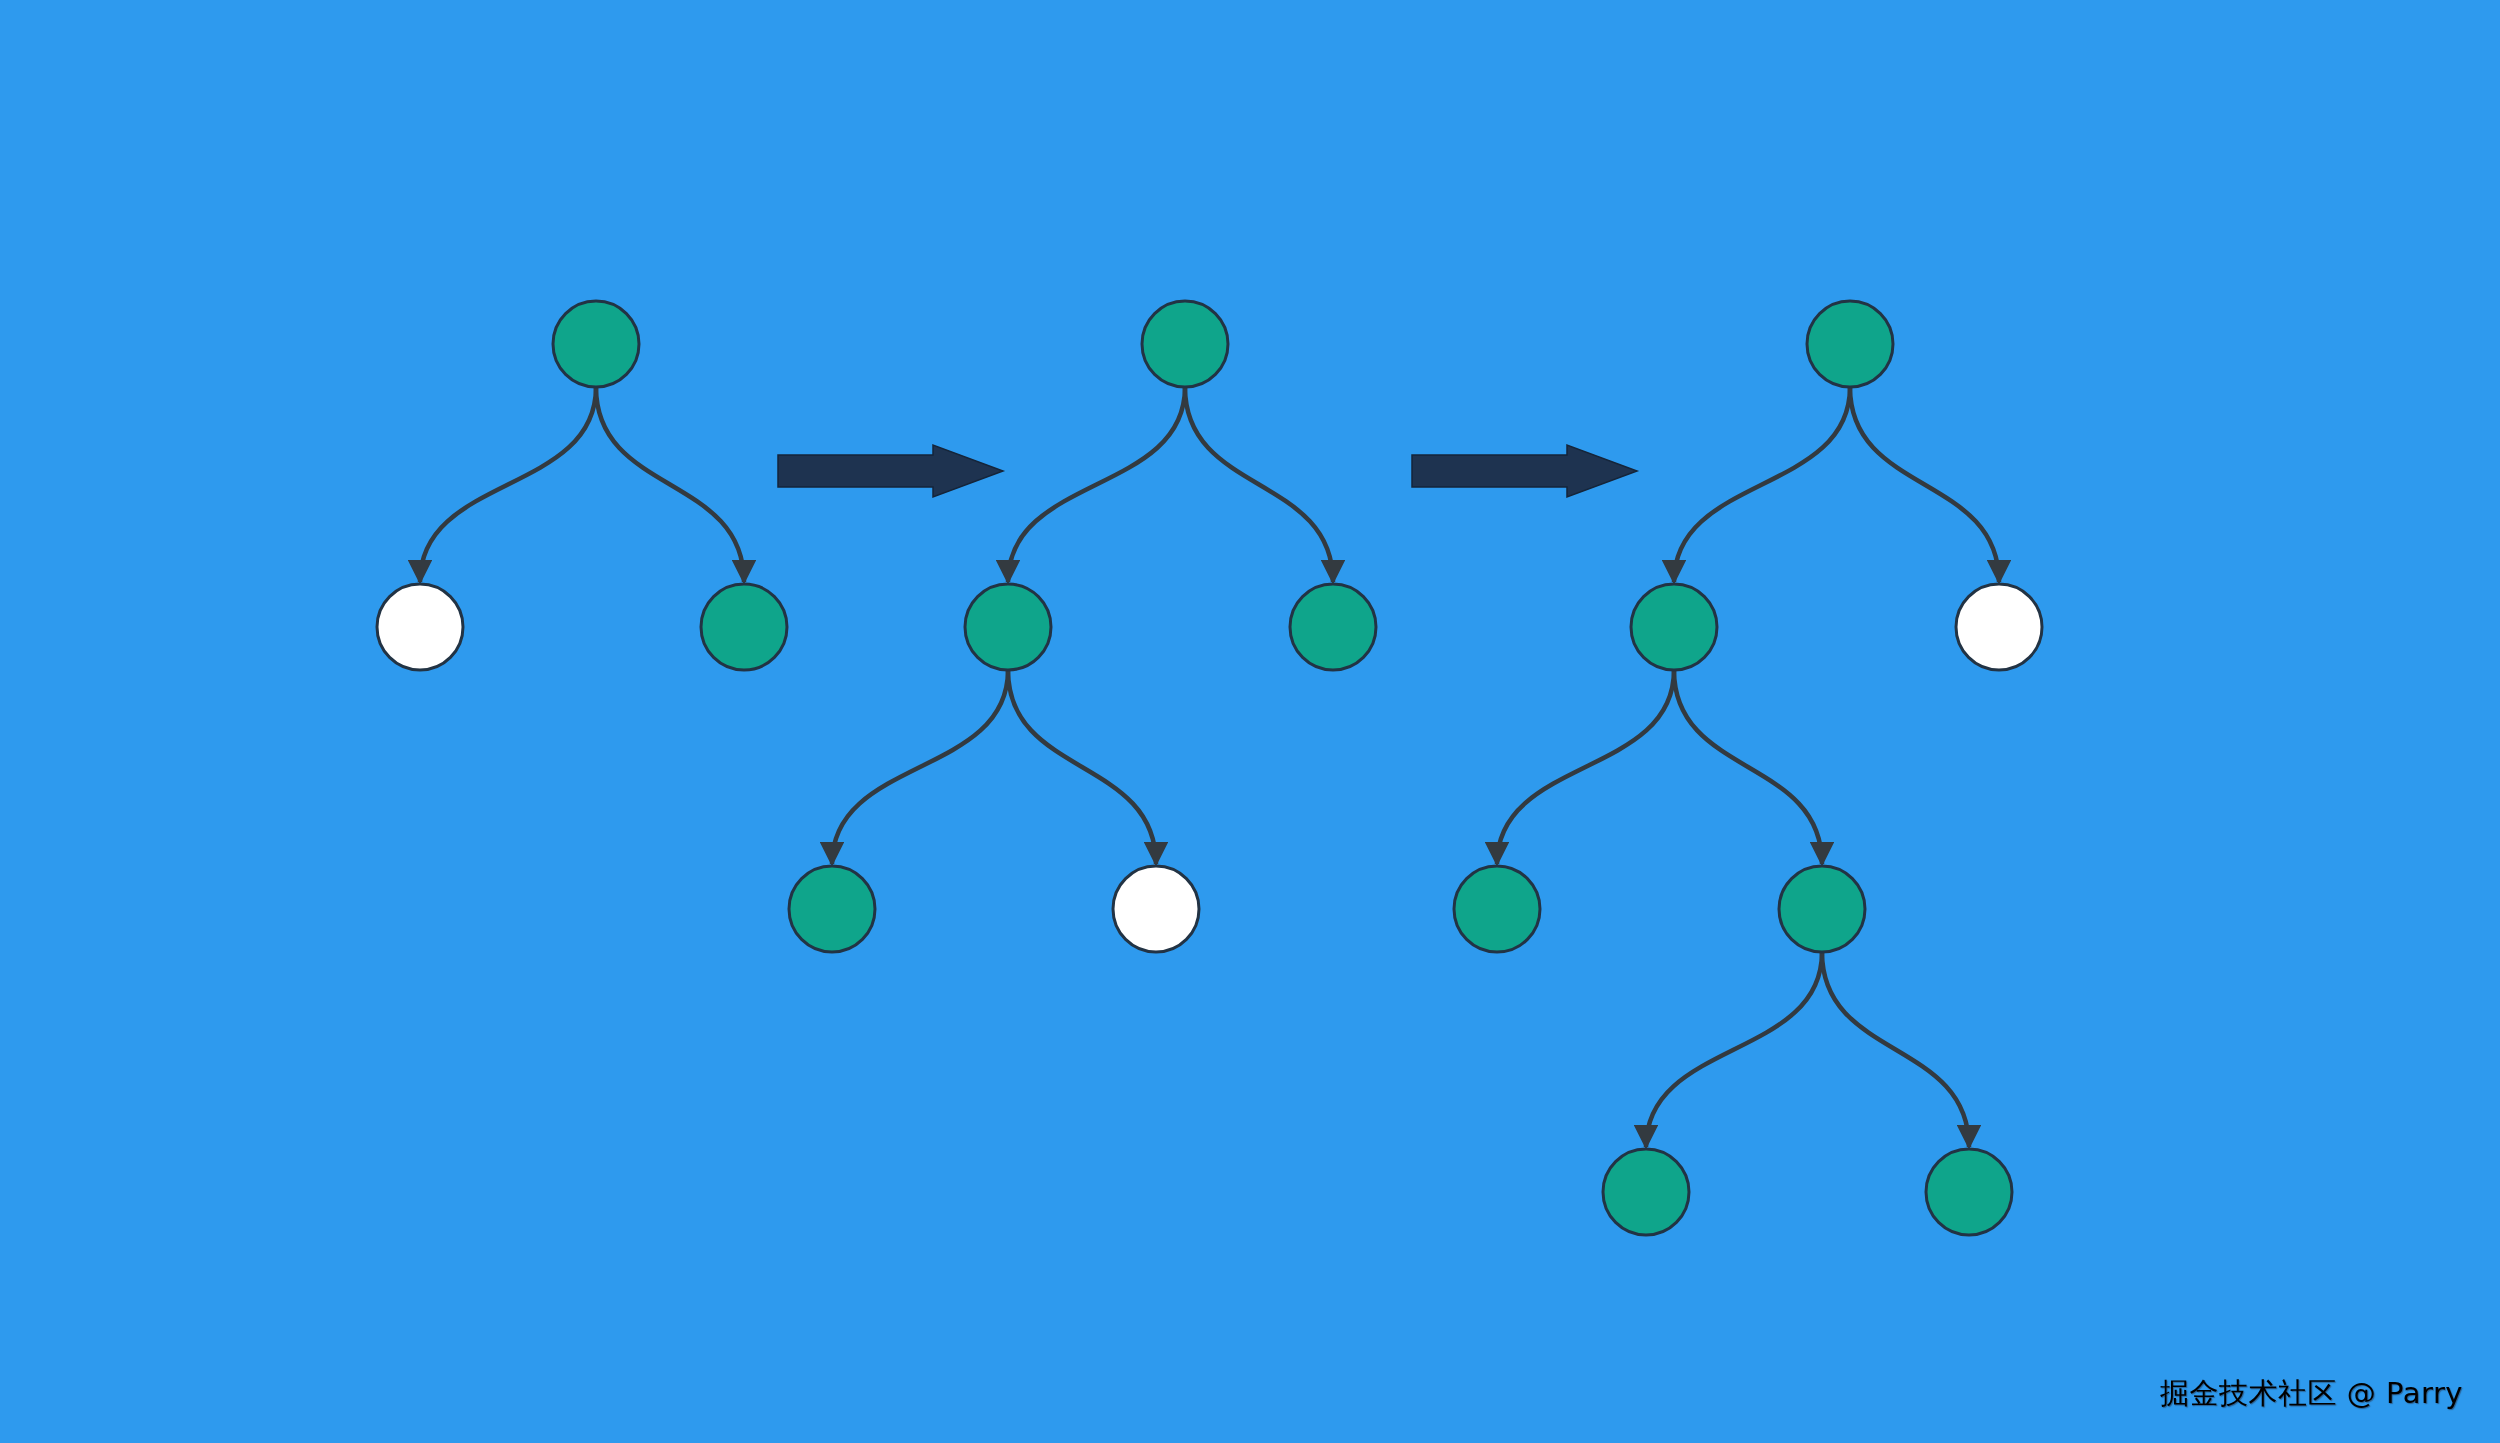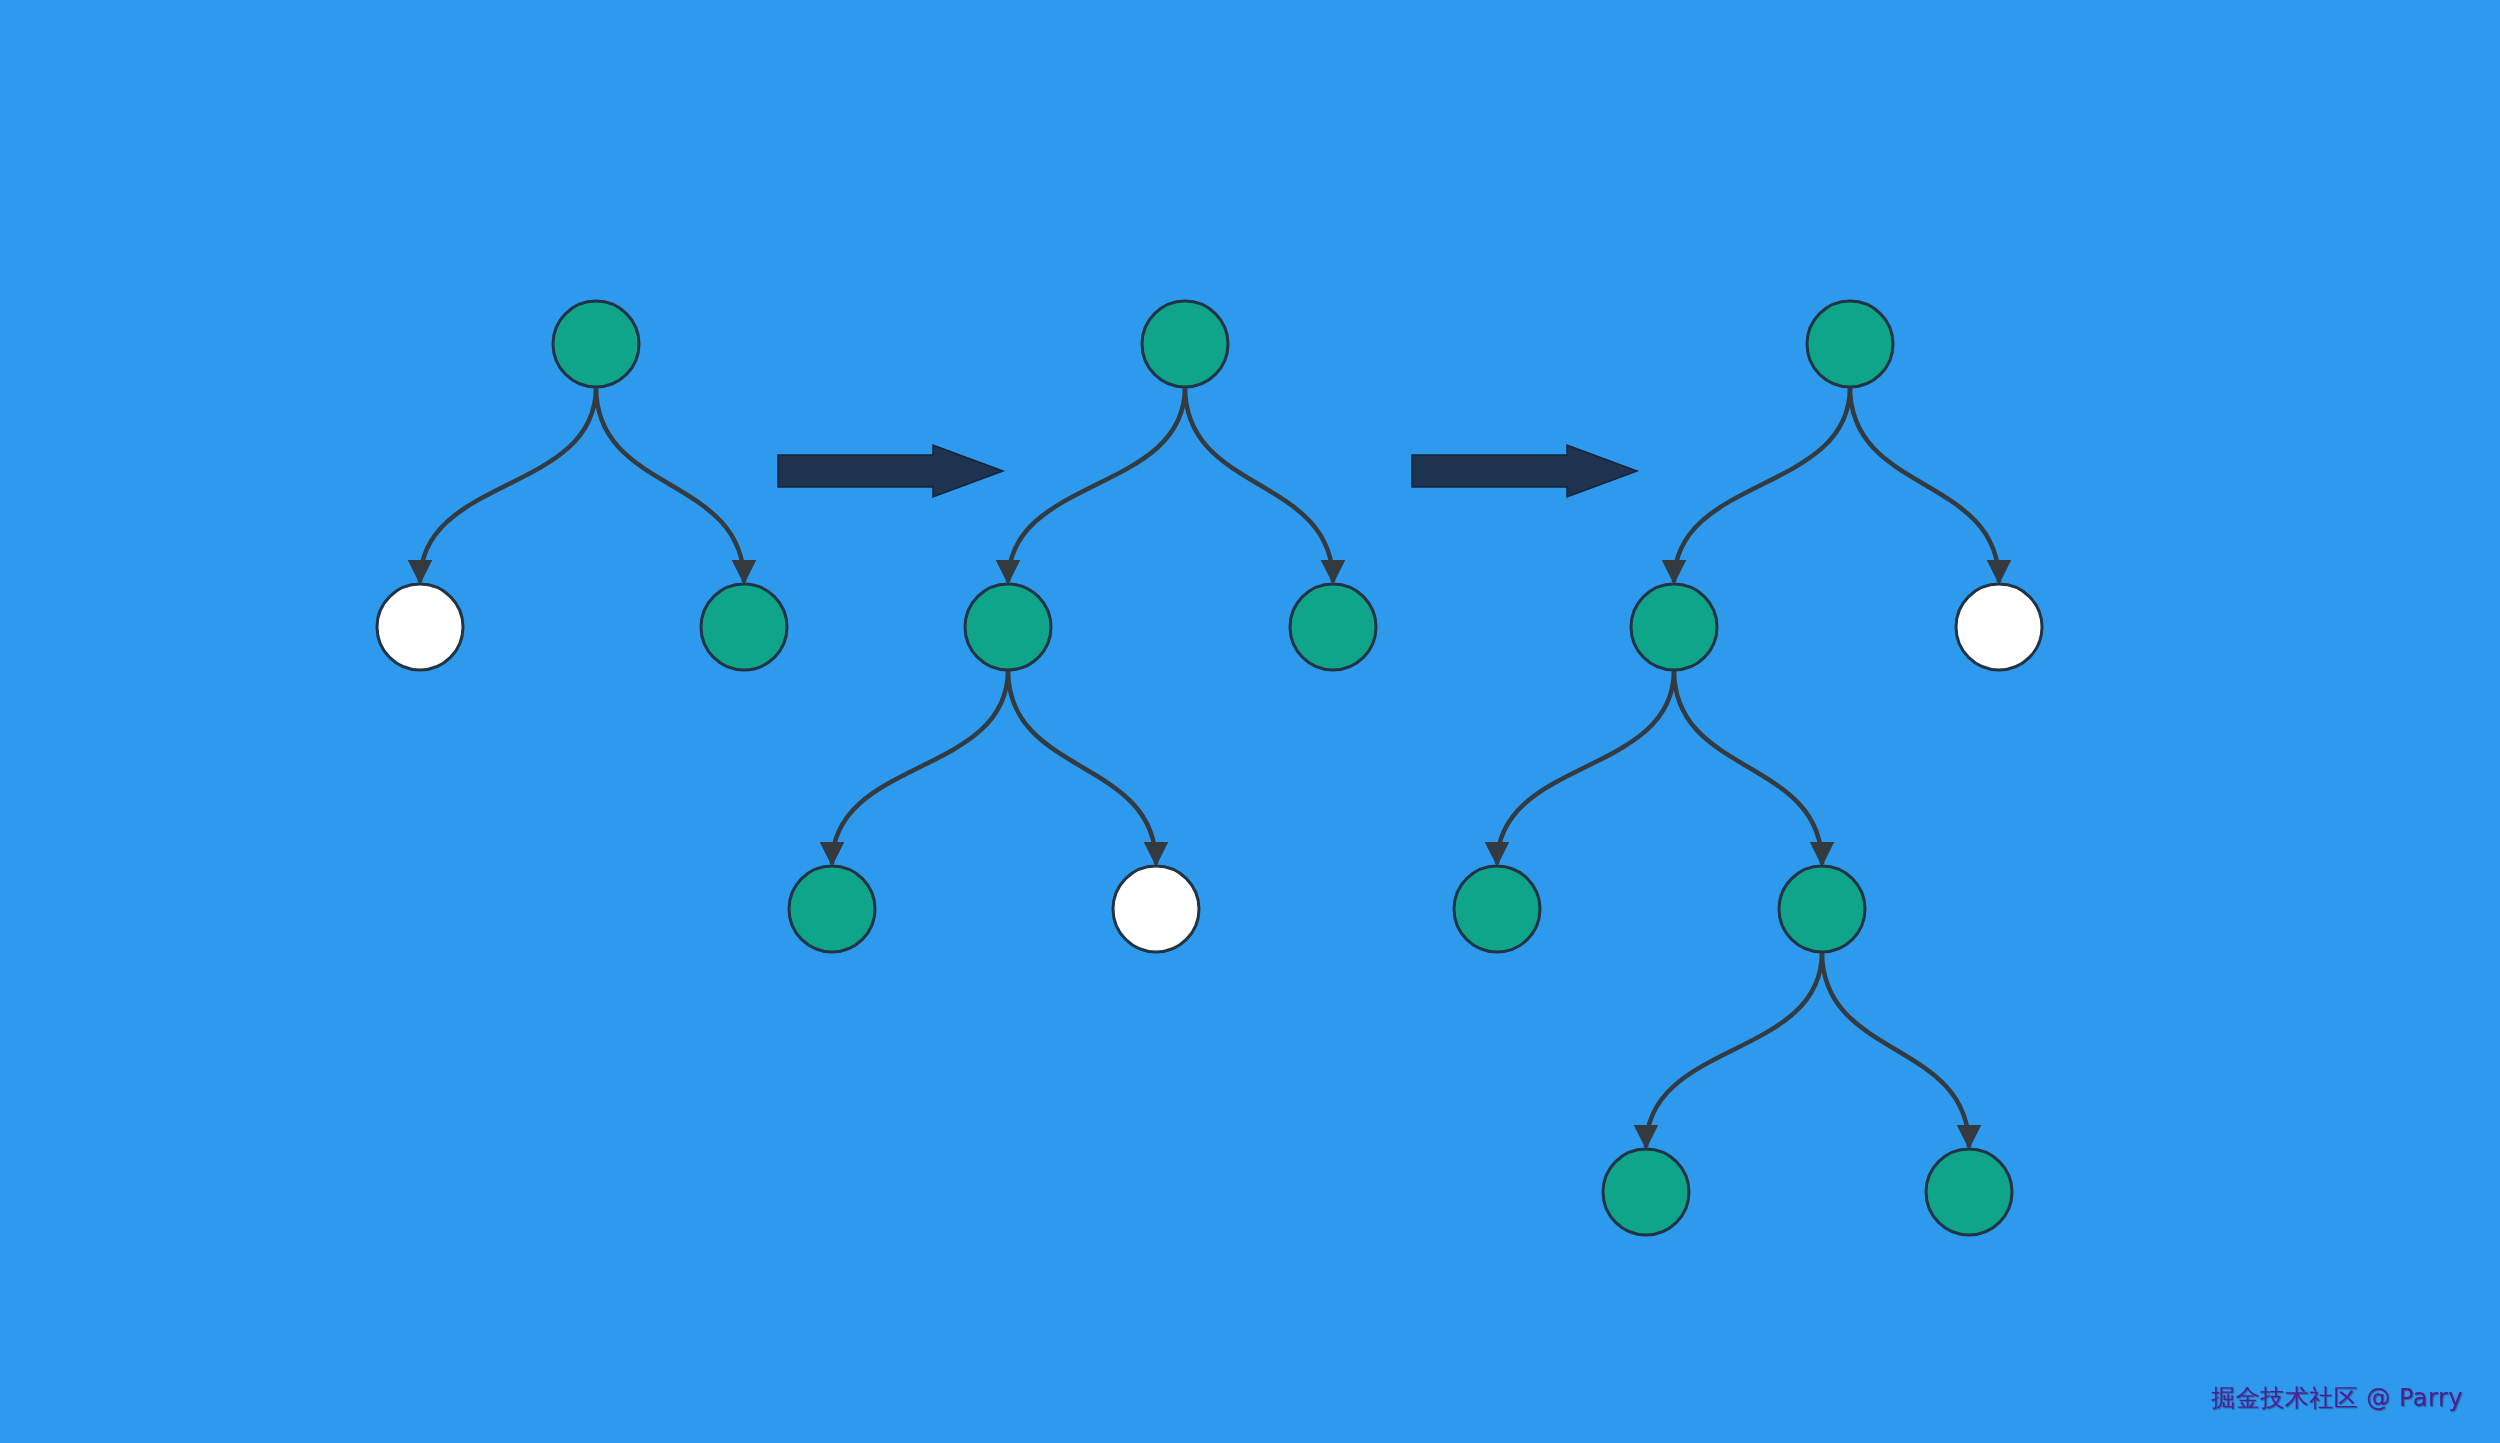--- a/index.html
+++ b/index.html
@@ -6,22 +6,22 @@
     body {
       width: 2500px; height: 1443px; overflow: hidden;
       background: #2e9aee;
       position: relative;
       font-family: "DejaVu Sans", "Liberation Sans", sans-serif;
     }
     #diagram { position: absolute; left: 0; top: 0; width: 2500px; height: 1443px; }
     .watermark {
       position: absolute;
       right: 37px; bottom: 29px;
-      font-size: 24px;
-      color: #4c1d95;
+      font-size: 29px;
+      color: #000000;
       text-shadow: 1px 1px 1px rgba(40,50,70,0.55);
       letter-spacing: 0.5px;
     }
   </style>
 </head>
 <body>
 
 <svg id="diagram" xmlns="http://www.w3.org/2000/svg" viewBox="0 0 2500 1443">
   <defs>
     <marker id="edge-arrowhead" viewBox="0 0 10 10" refX="9" refY="5" markerWidth="5.5" markerHeight="5.5" orient="auto-start-reverse" markerUnits="strokeWidth">

